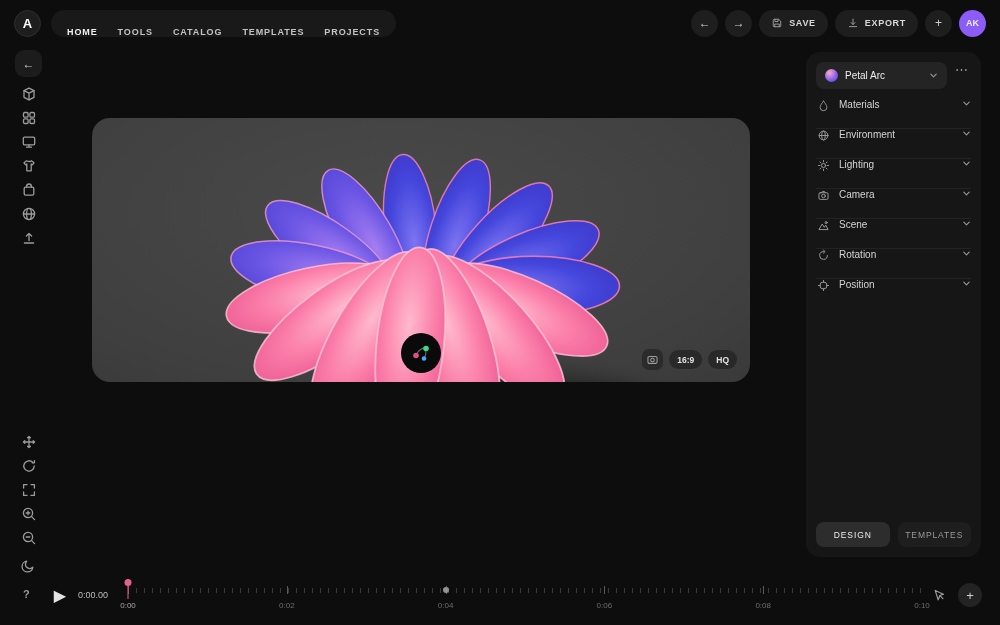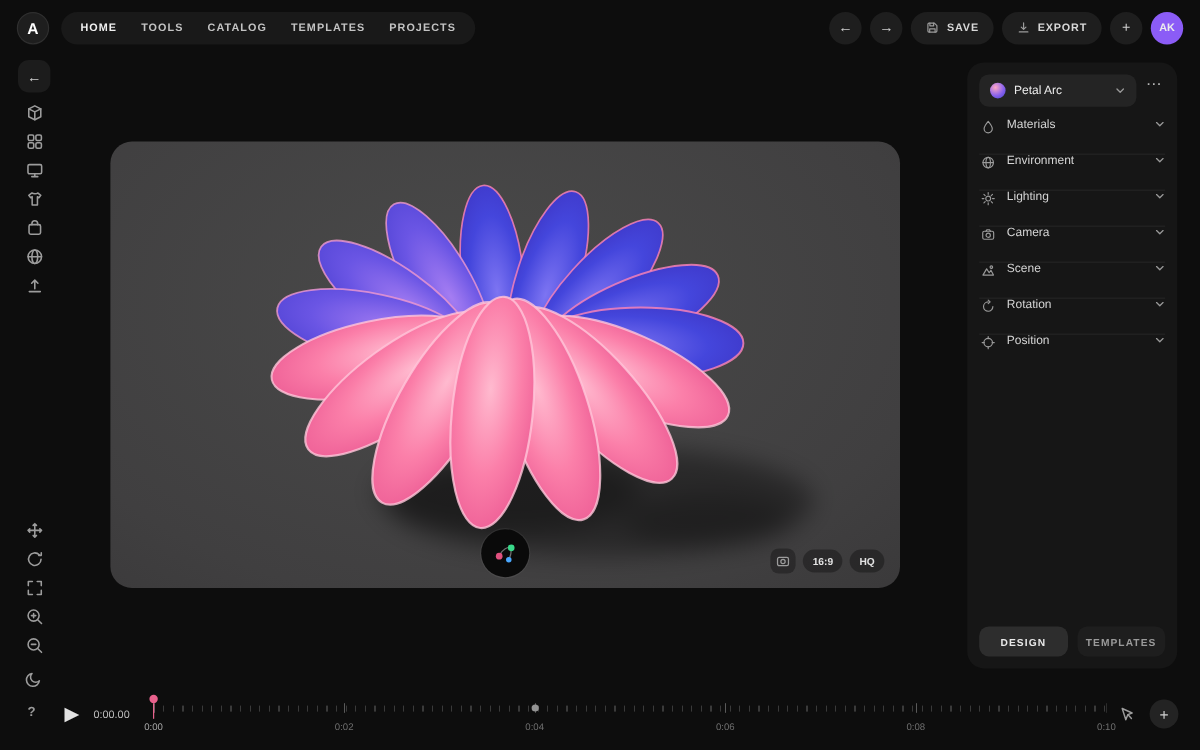--- a/index.html
+++ b/index.html
@@ -5,60 +5,60 @@
   *{margin:0;padding:0;box-sizing:border-box}
   html,body{width:1000px;height:625px;background:#0d0d0d;font-family:"Liberation Sans",sans-serif;overflow:hidden;position:relative;color:#ddd}
   svg{display:block}
   .si{stroke:#9c9c9c;stroke-width:1.3;fill:none;stroke-linecap:round;stroke-linejoin:round}
   .pi{stroke:#999;stroke-width:1.2;fill:none;stroke-linecap:round;stroke-linejoin:round}
   .flexc{display:flex;align-items:center;justify-content:center}
 
   
   #topbar{position:absolute;top:0;left:0;right:0;height:46px;display:flex;align-items:center;padding:0 14px}
   #logo{width:27px;height:27px;border-radius:50%;background:#1e1e1e;border:1px solid #2f2f2f;color:#fff;font-weight:bold;font-size:13px;cursor:pointer}
-  #main-nav{margin-left:10px;height:27px;background:#191919;border-radius:14px;display:flex;align-items:center;padding:0 16px;gap:20px}
+  #main-nav{margin-left:10px;height:27px;background:#191919;border-radius:14px;display:flex;align-items:flex-end;padding:0 16px;gap:20px}
   .nav-item{font-size:9px;letter-spacing:.9px;font-weight:700;color:#c3c3c3;cursor:pointer;white-space:nowrap}
   .nav-item.active{color:#f0f0f0}
   #topbar-right{margin-left:auto;display:flex;align-items:center;gap:7px}
   .tb-circle{width:27px;height:27px;border-radius:50%;background:#1e1e1e;color:#cfcfcf;font-size:12px;cursor:pointer}
   .tb-pill{height:27px;border-radius:14px;background:#1e1e1e;display:flex;align-items:center;gap:6px;padding:0 12px;font-size:9px;font-weight:700;letter-spacing:.7px;color:#d8d8d8;cursor:pointer;white-space:nowrap}
   #avatar{background:#8b5cf6;font-size:9px;font-weight:700;color:#ececec}
 
   
   #left-rail{position:absolute;left:15px;top:50px;width:27px;bottom:0}
   #back-btn{width:27px;height:27px;border-radius:9px;background:#1c1c1c;color:#cfcfcf;font-size:12px;cursor:pointer}
   .rail-group{position:absolute;left:0;width:27px;display:flex;flex-direction:column;align-items:center;gap:8px}
   #rail-tools{top:36px}
   #rail-view{top:384px}
   .rail-icon{width:16px;height:16px;cursor:pointer}
   #moon-btn{position:absolute;top:508px;left:5px;cursor:pointer}
   #help-btn{position:absolute;top:538px;left:8px;color:#9a9a9a;font-size:11px;font-weight:700;cursor:pointer}
 
   
-  #canvas{position:absolute;left:92px;top:118px;width:658px;height:372px;border-radius:18px;overflow:hidden;
+  #canvas{position:absolute;left:92px;top:118px;width:658px;height:264px;border-radius:18px;overflow:hidden;
     background:radial-gradient(130% 150% at 46% 36%, #4a4a4a 0%, #403f40 45%, #323132 82%, #2a2a2a 100%);cursor:grab}
   #model-svg{position:absolute;inset:0}
   #node-badge{position:absolute;left:50%;bottom:9px;transform:translateX(-50%);width:40px;height:40px;border-radius:50%;background:#0a0a0a;box-shadow:0 0 0 1px rgba(255,255,255,.06);cursor:pointer}
   #canvas-controls{position:absolute;right:13px;bottom:12px;display:flex;align-items:center;gap:6px}
   .cv-btn{width:21px;height:21px;border-radius:7px;background:rgba(0,0,0,.30);cursor:pointer}
   .cv-pill{height:19px;border-radius:10px;background:rgba(0,0,0,.32);padding:0 8px;font-size:8.5px;font-weight:700;color:#e2e2e2;display:flex;align-items:center;cursor:pointer}
 
   
   #panel{position:absolute;left:806px;top:52px;width:175px;height:505px;background:#161616;border-radius:14px;padding:10px;display:flex;flex-direction:column}
   #panel-header{display:flex;align-items:flex-start;gap:6px}
   #object-dropdown{flex:1;height:27px;background:#242424;border-radius:8px;display:flex;align-items:center;padding:0 9px;gap:7px;cursor:pointer}
   .sphere{width:13px;height:13px;border-radius:50%;background:radial-gradient(circle at 35% 30%, #ffa8c6, #8a62ec 55%, #4343d4)}
   #object-name{flex:1;font-size:10px;color:#ececec}
   #more-btn{width:18px;text-align:center;color:#b5b5b5;font-size:13px;letter-spacing:1px;cursor:pointer}
   #sections{margin-top:10px}
   .section-row{height:30px;display:flex;border-bottom:1px solid #232323;cursor:pointer}
   .s-icon{width:15px;display:flex;justify-content:center}
   .s-label{margin-left:8px;font-size:10px;color:#d4d4d4;flex:1}
   #panel-tabs{margin-top:auto;display:grid;grid-template-columns:1fr 1fr;gap:8px}
-  .tab{height:25px;border-radius:8px;font-size:8.5px;font-weight:700;letter-spacing:.9px;cursor:pointer}
+  .tab{height:25px;border-radius:8px;font-size:8.5px;font-weight:400;letter-spacing:.9px;cursor:pointer}
   .tab.active{background:#2d2d2d;color:#eaeaea}
   .tab.inactive{background:#1e1e1e;color:#9a9a9a}
 
   
   #timeline{position:absolute;left:50px;right:18px;bottom:10px;height:40px;display:flex;align-items:center}
   #play-btn{width:20px;color:#e3e3e3;cursor:pointer}
   #time-label{font-size:9px;color:#bdbdbd;margin-left:8px;width:40px}
   #ruler{position:relative;flex:1;height:40px;margin:0 10px}
   .minor-ticks{position:absolute;left:0;right:0;top:13px;height:5px;background:repeating-linear-gradient(90deg,#3a3a3a 0 1px,transparent 1px 8px)}
   .major-ticks{position:absolute;left:0;right:0;top:11px;height:8px;background:repeating-linear-gradient(90deg,#5a5a5a 0 1px,transparent 1px 20%)}

